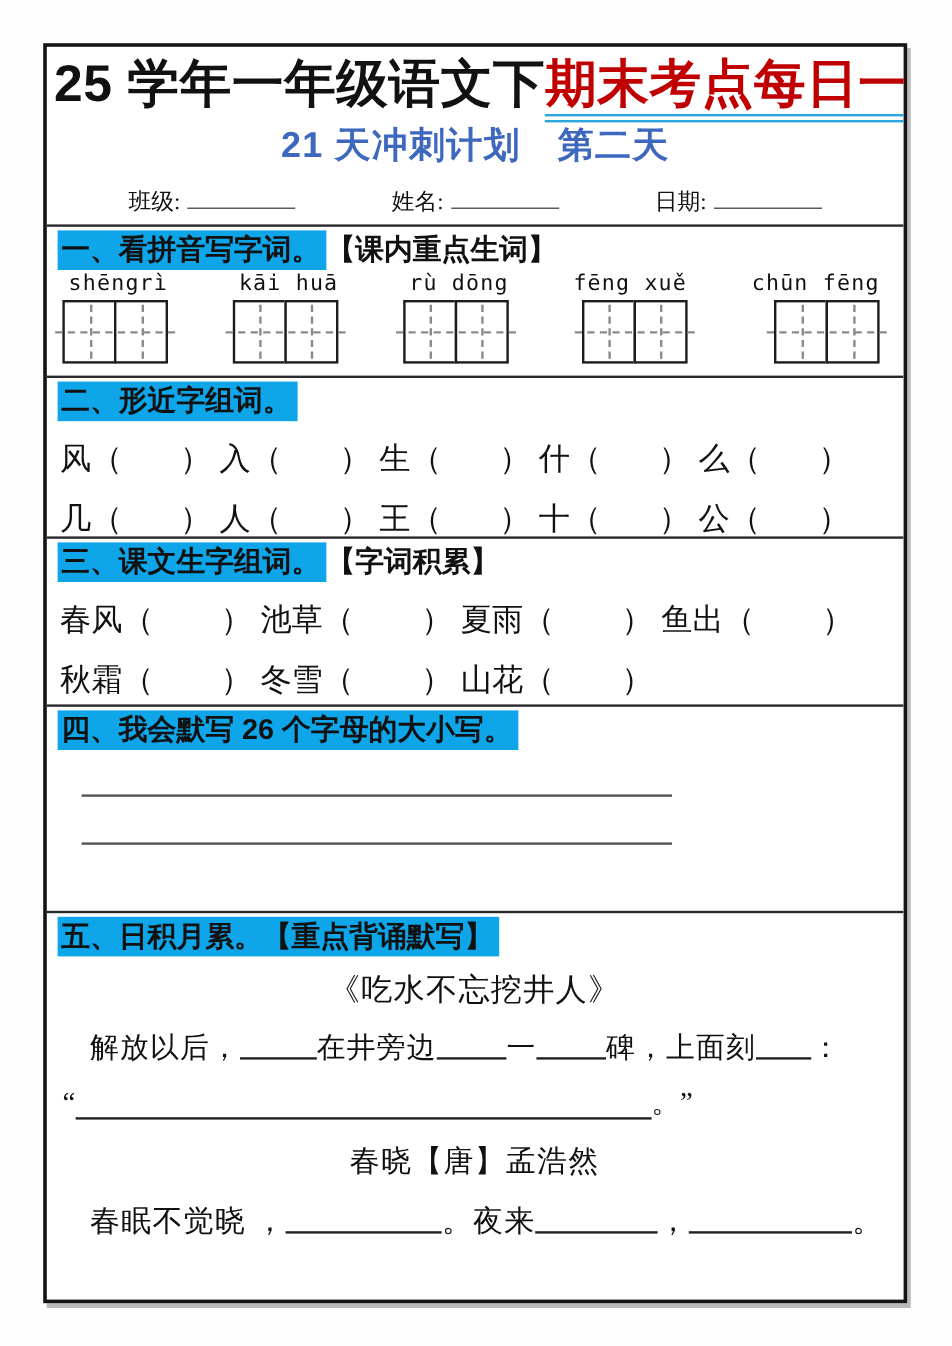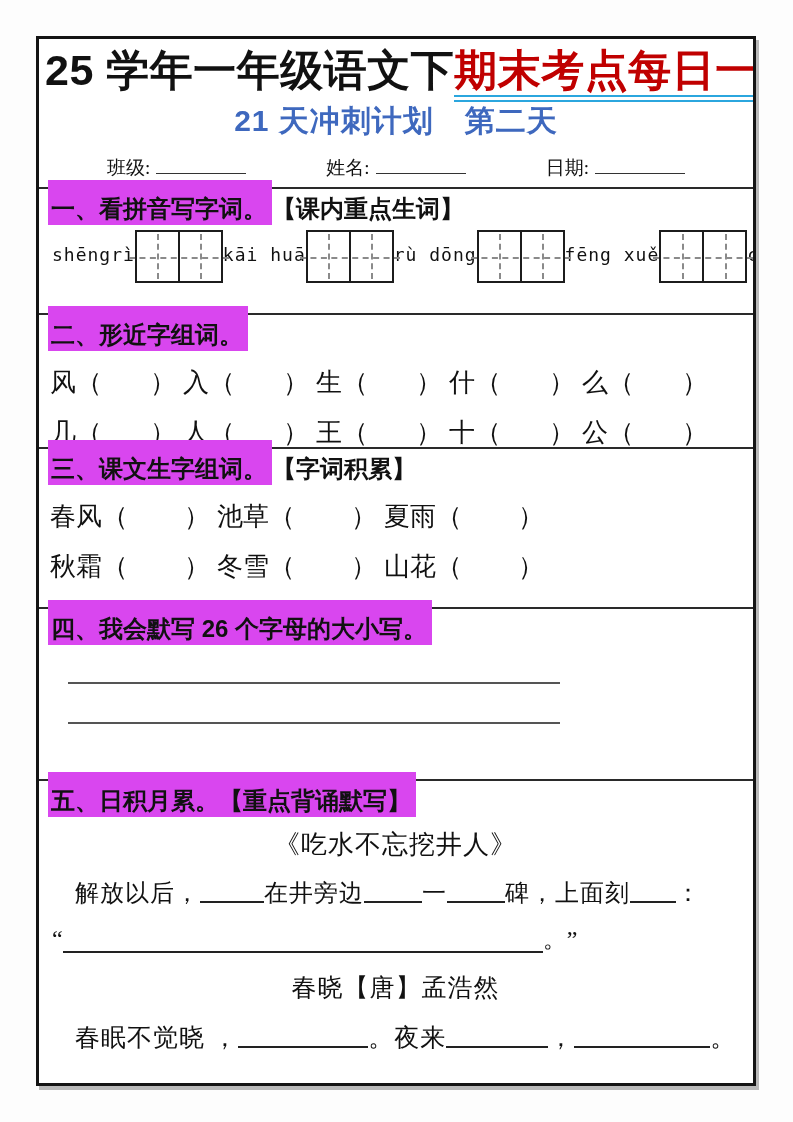--- a/index.html
+++ b/index.html
@@ -61,30 +61,30 @@
   }
 
   
   .sec-head {
     font-family: "Liberation Sans", sans-serif;
     font-weight: bold;
     font-size: 24px;
     line-height: 1.25;
     white-space: nowrap;
   }
-  .hl { background: #d946ef; padding: 15px 5px 3px 3px; }
+  .hl { background: #0ea5e9; padding: 3px 5px 3px 3px; }
 
   
   .s1 { height: 126px; }
   .pinyin-row {
     display: flex;
     justify-content: space-between;
     padding: 3px 10px 0 4px;
   }
-  .pgroup { display: flex; align-items: center; }
+  .pgroup { display: flex; flex-direction: column; align-items: flex-end; }
   .pinyin {
     font-family: "DejaVu Sans Mono", monospace;
     font-size: 18px;
     letter-spacing: 1px;
     white-space: nowrap;
     line-height: 1.1;
   }
   .tian-pair { position: relative; display: flex; margin-top: 3px; }
   .tian-cell {
     width: 45px; height: 53px;
@@ -100,21 +100,21 @@
     border-left: 2px dashed #8a8a8a;
   }
   .tian-hline {
     position: absolute;
     left: -6px; right: -6px; top: 50%;
     border-top: 2px dashed #8a8a8a;
   }
 
   
   .s2 { height: 134px; }
-  .s3 { height: 160px; }
+  .s3 { height: 140px; }
   .pair-row {
     display: flex;
     font-size: 26px;
     margin-top: 15px;
     padding-left: 2px;
     white-space: nowrap;
   }
   .pair-item { margin-right: 7px; }
   .pblank { display: inline-block; width: 48px; }
   .s3 .pblank { width: 56px; }
@@ -254,20 +254,21 @@
   </div>
 
   <div class="sec s3">
     <div class="sec-head">
       <span class="hl">三、课文生字组词。</span><span>【字词积累】</span>
     </div>
     <div class="pair-row">
       <span class="pair-item"><span>春风</span><span>（</span><span class="pblank"></span><span>）</span></span>
       <span class="pair-item"><span>池草</span><span>（</span><span class="pblank"></span><span>）</span></span>
       <span class="pair-item"><span>夏雨</span><span>（</span><span class="pblank"></span><span>）</span></span>
+      <span class="pair-item"><span>鱼出</span><span>（</span><span class="pblank"></span><span>）</span></span>
     </div>
     <div class="pair-row">
       <span class="pair-item"><span>秋霜</span><span>（</span><span class="pblank"></span><span>）</span></span>
       <span class="pair-item"><span>冬雪</span><span>（</span><span class="pblank"></span><span>）</span></span>
       <span class="pair-item"><span>山花</span><span>（</span><span class="pblank"></span><span>）</span></span>
     </div>
   </div>
 
   <div class="sec s4">
     <div class="sec-head">

